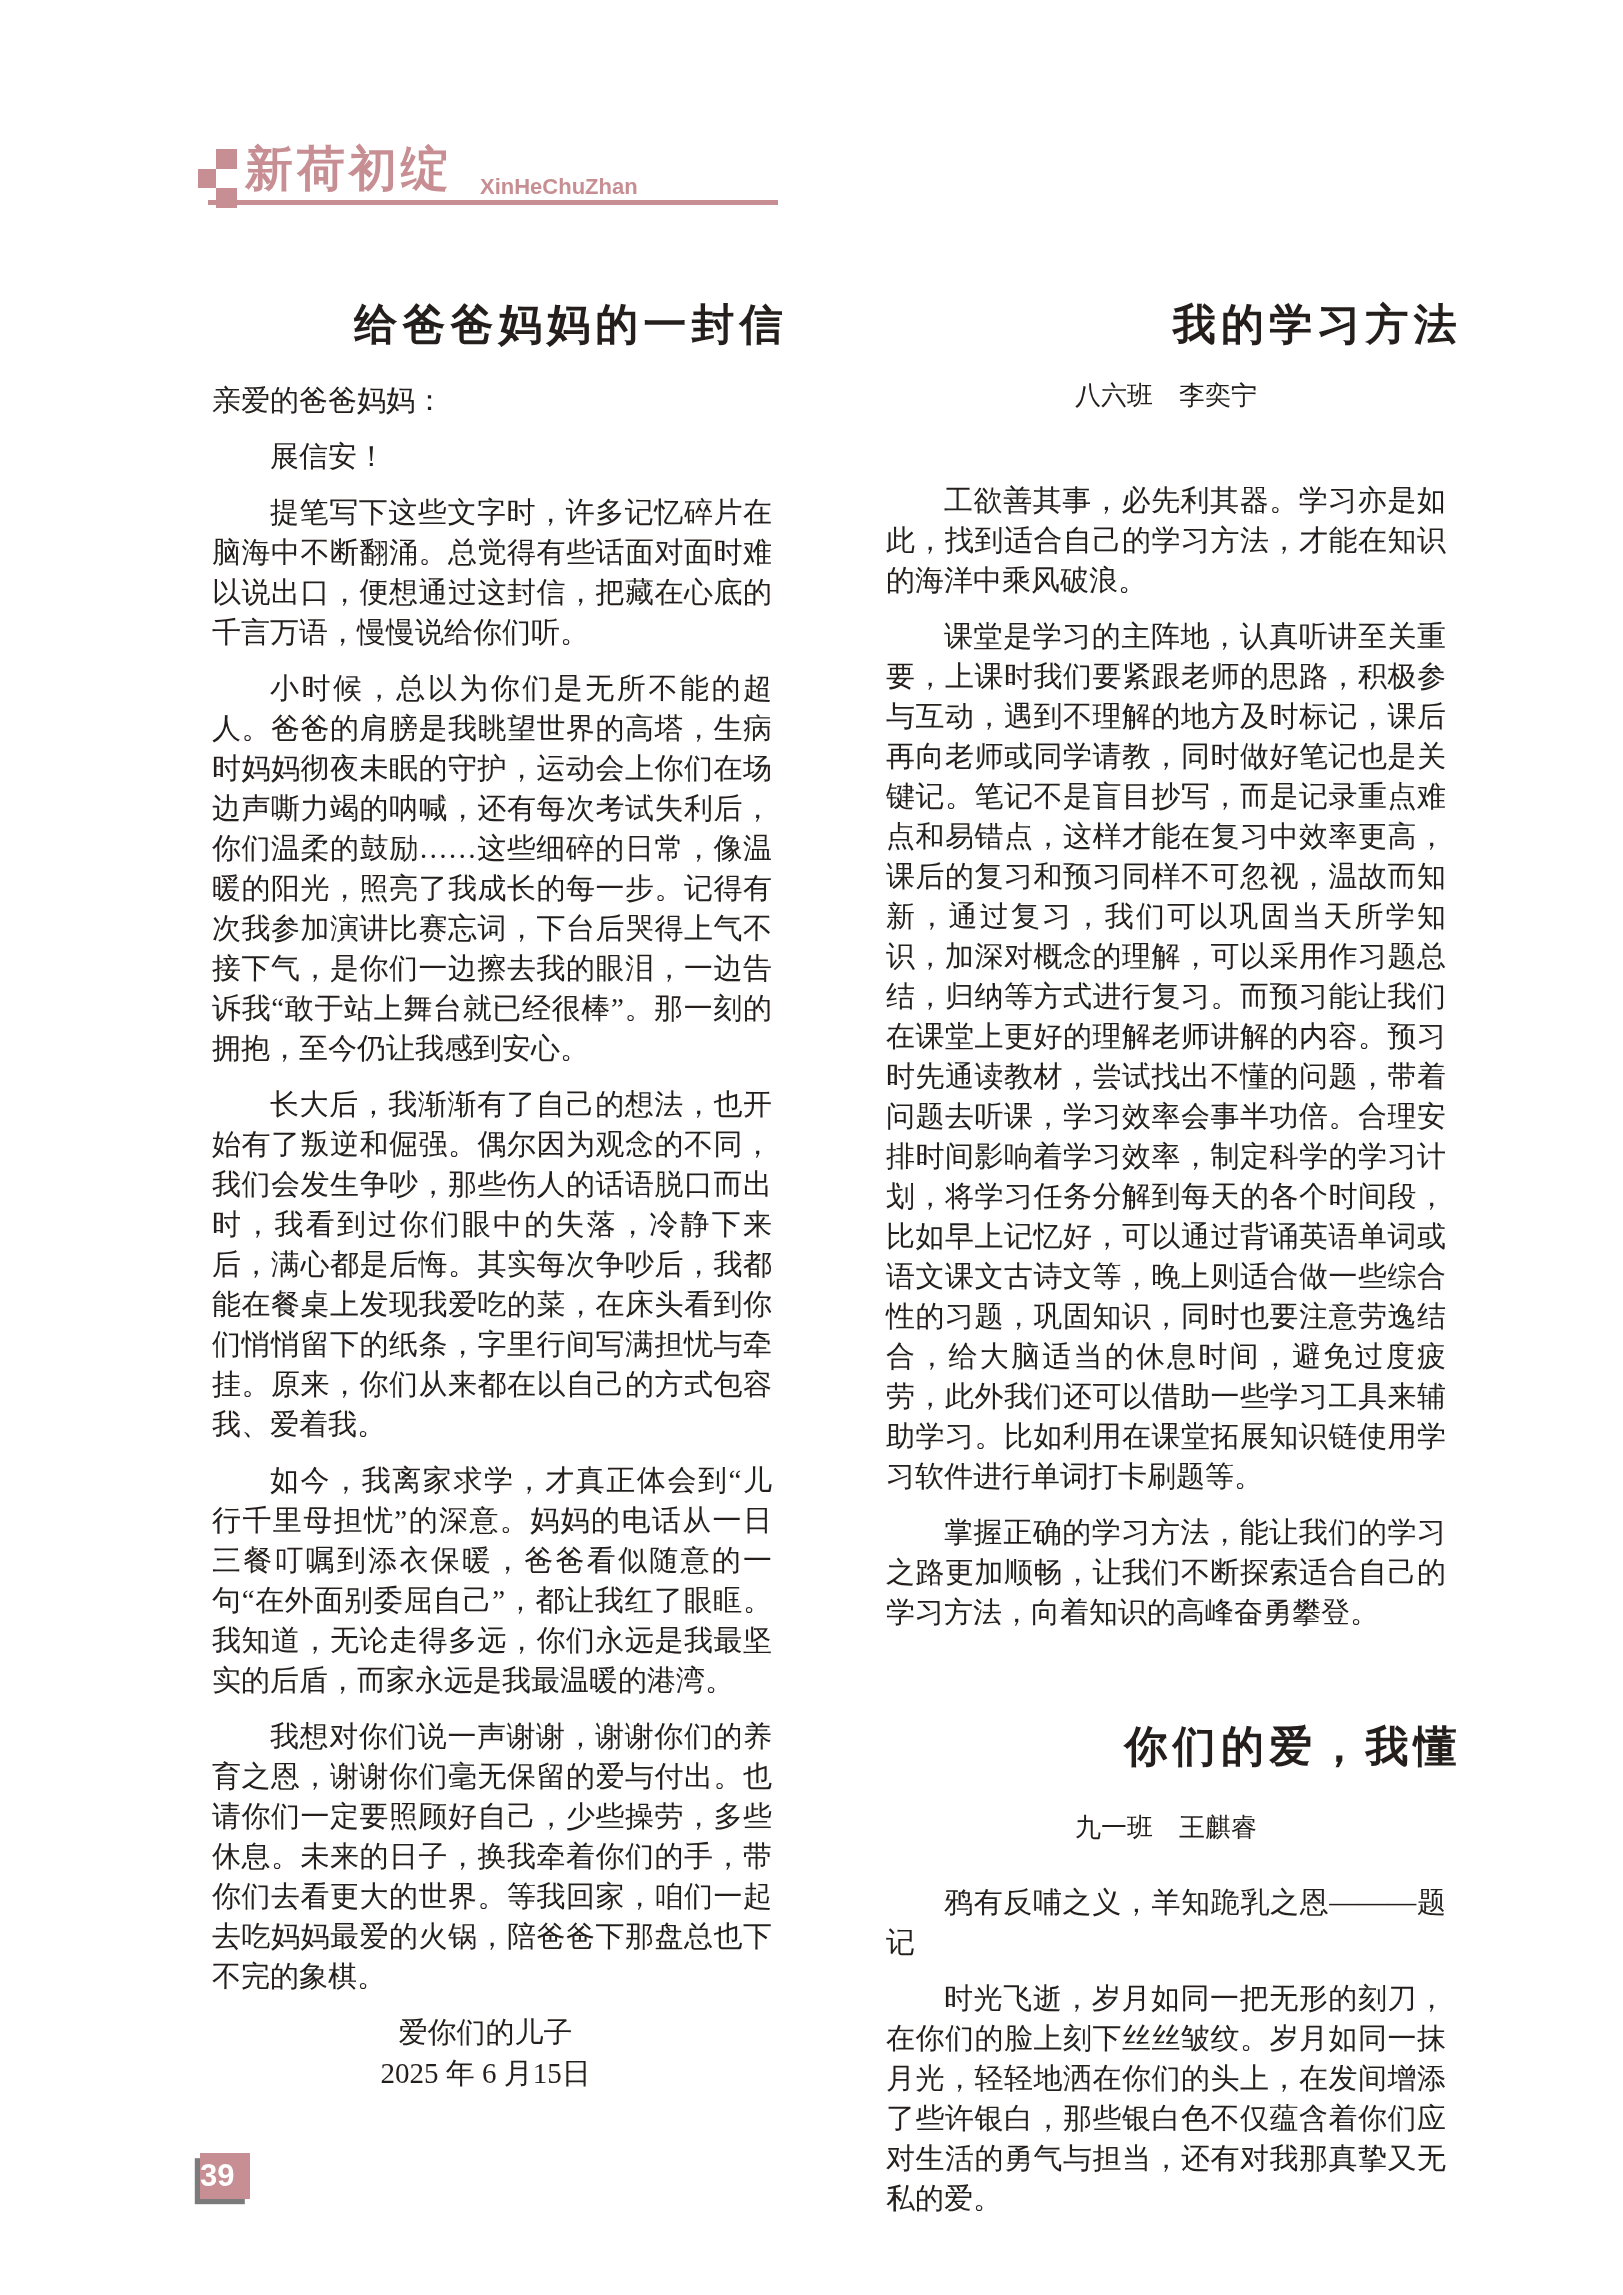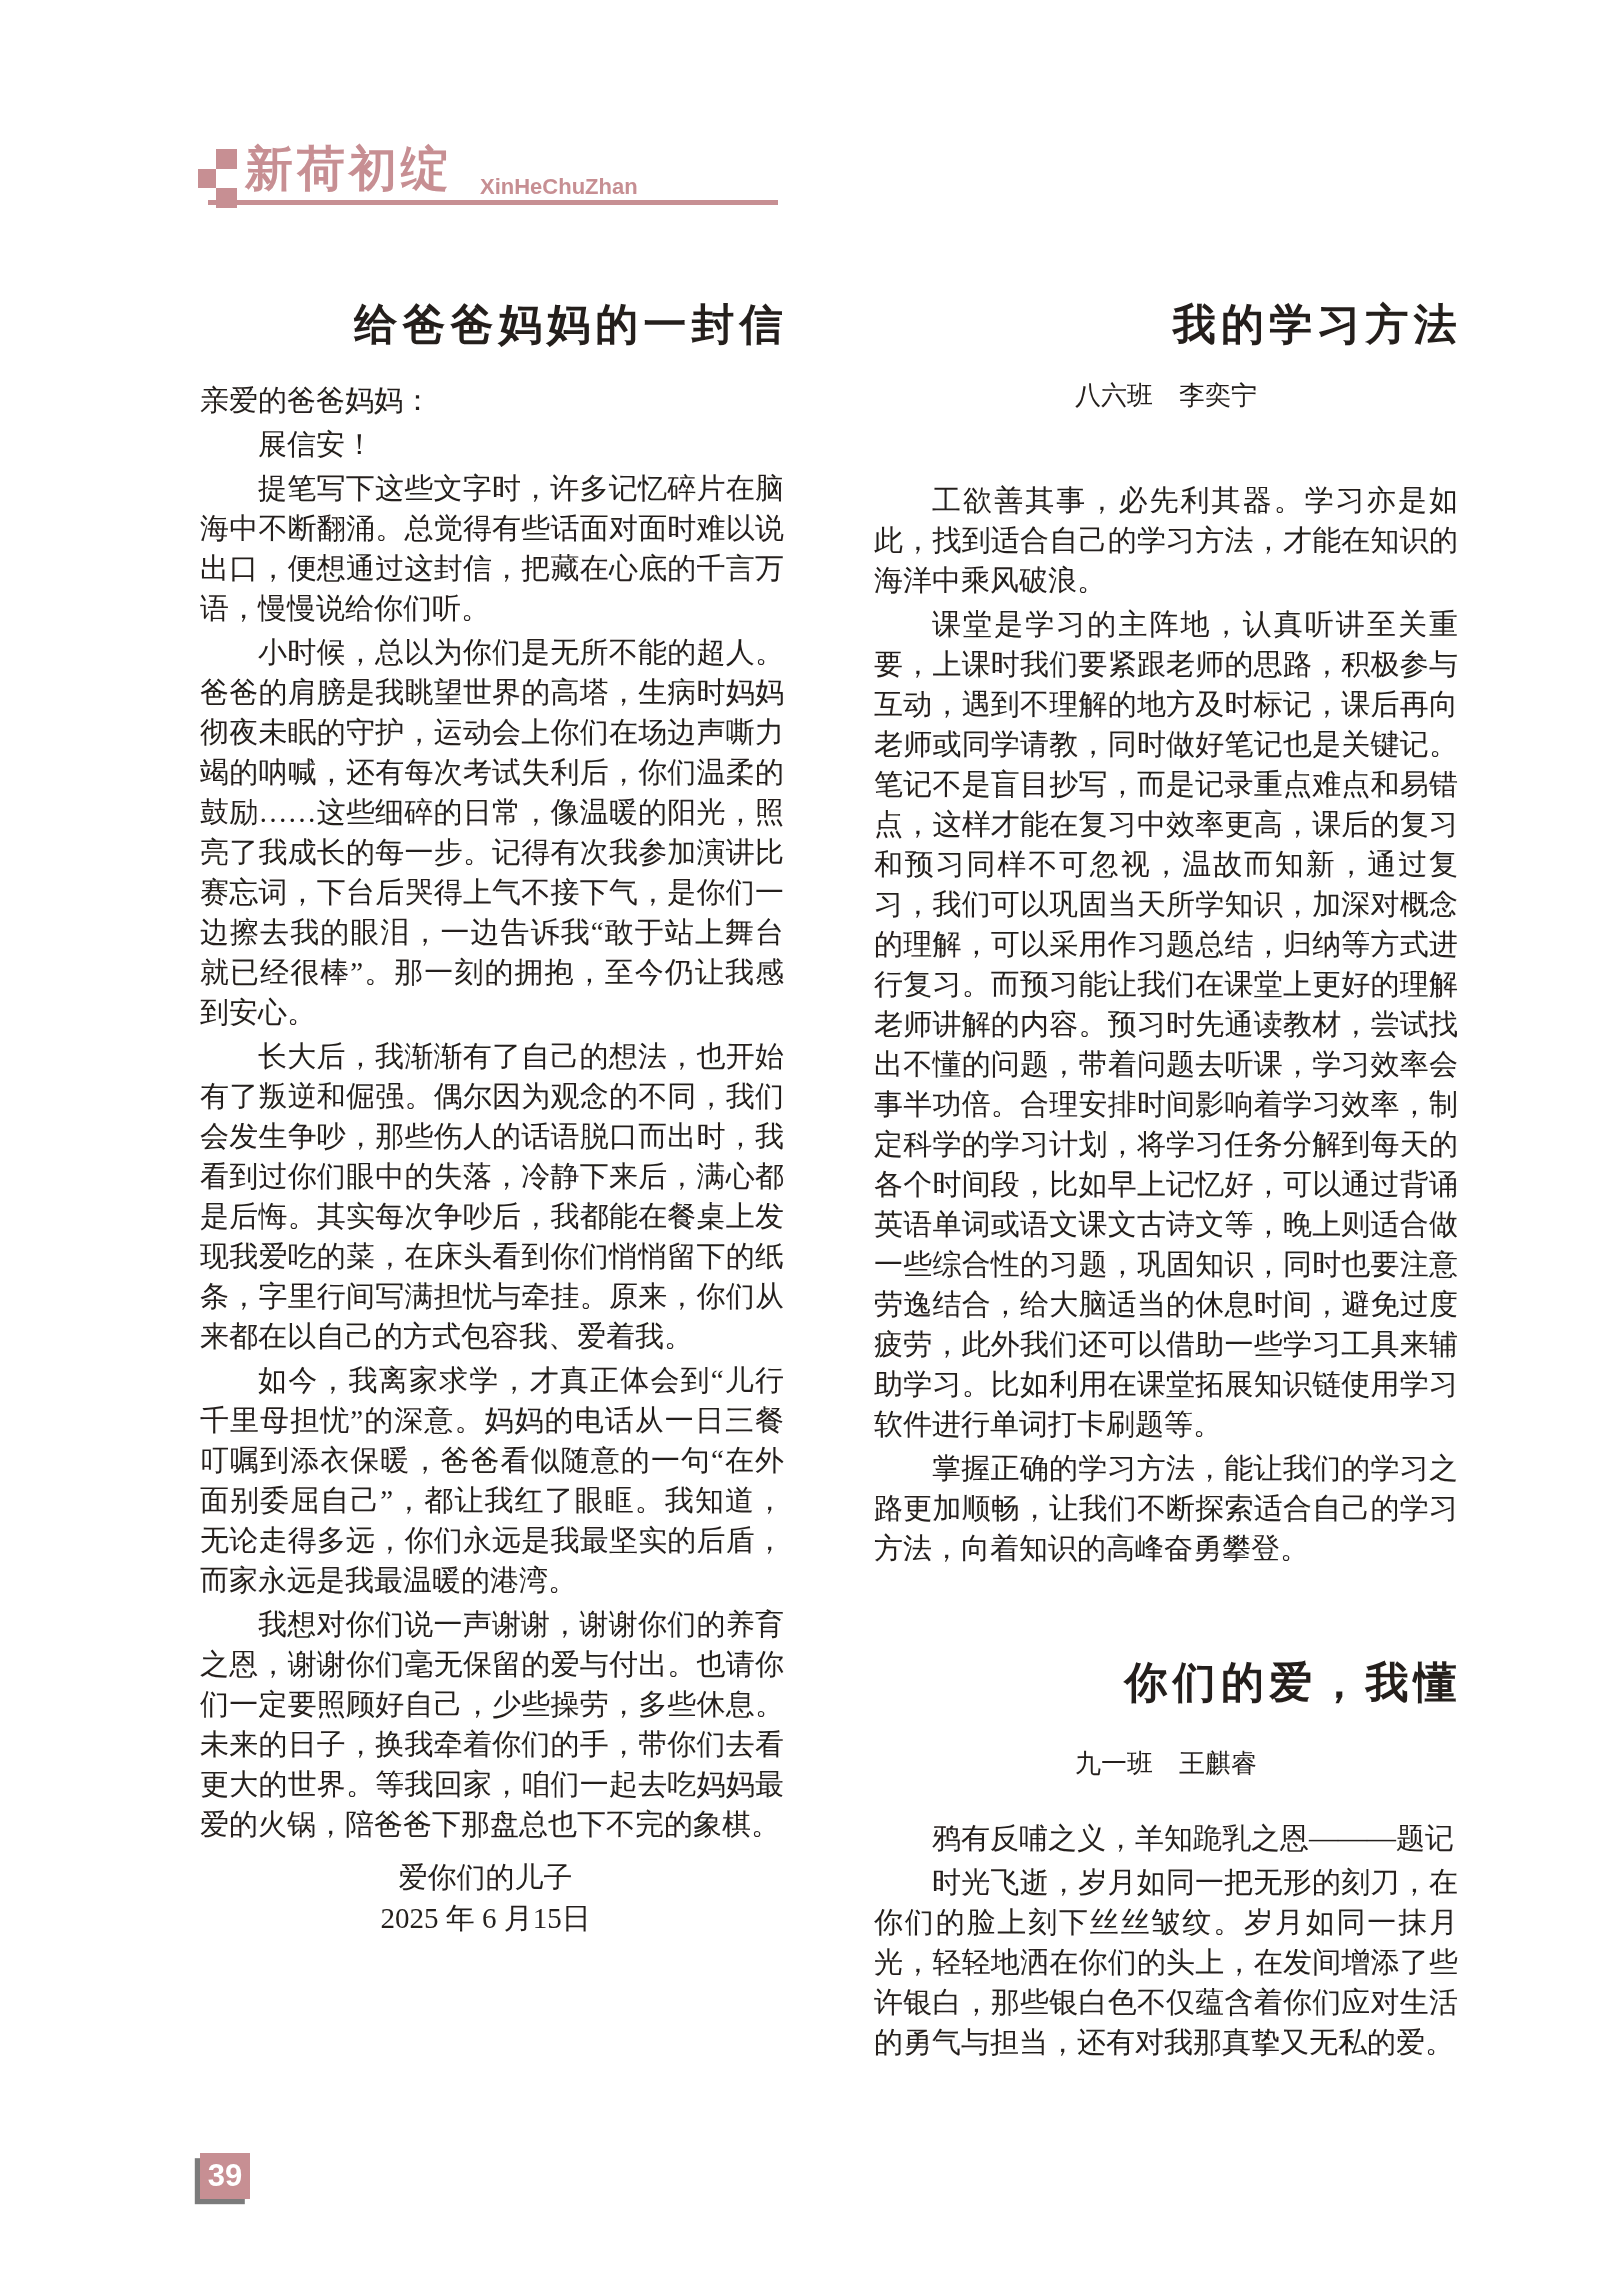--- a/index.html
+++ b/index.html
@@ -20,34 +20,34 @@
 
   
   .col{position:absolute;top:288px;width:592px;}
   .col-left{left:196px;}
   .col-right{left:870px;}
 
   .art-title{font-size:43px;line-height:59px;font-weight:bold;text-align:right;
              letter-spacing:5.2px;margin:6.5px 0 26px 0;}
   .byline{font-size:26px;line-height:31px;text-align:center;margin:0 0 69px 0;}
 
-  .col p{font-size:29px;line-height:40px;margin:4px;text-align:justify;
+  .col p{font-size:29px;line-height:40px;margin:16px;text-align:justify;
          text-indent:2em;word-break:break-all;}
   .col p.no-indent{text-indent:0;}
 
   .signoff{margin-top:13px;padding-right:13px;text-align:center;
            font-size:29px;line-height:41px;}
 
   .art-title.title-3{margin:85px 0 36px 0;}
   .byline.byline-3{margin-bottom:39px;}
 
   
   .page-number{position:absolute;left:200px;top:2153px;width:50px;height:46px;
                background:#c78f93;box-shadow:-5.2px 5.2px 0 #7b7b7b;
-               display:flex;align-items:center;justify-content:center;
+               display:flex;align-items:center;justify-content:flex-start;
                color:#ffffff;font-family:"Liberation Sans","DejaVu Sans",sans-serif;
                font-size:31px;font-weight:bold;}
 </style>
 </head>
 <body>
 
 <div class="page">
 
   <div class="logo-squares">
     <span class="sq sq1"></span>

